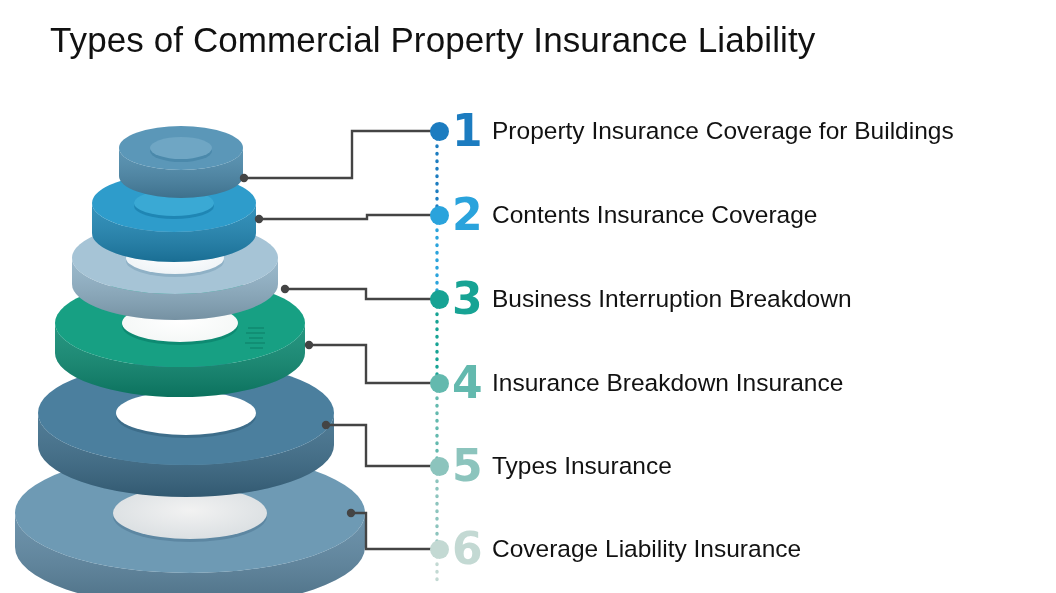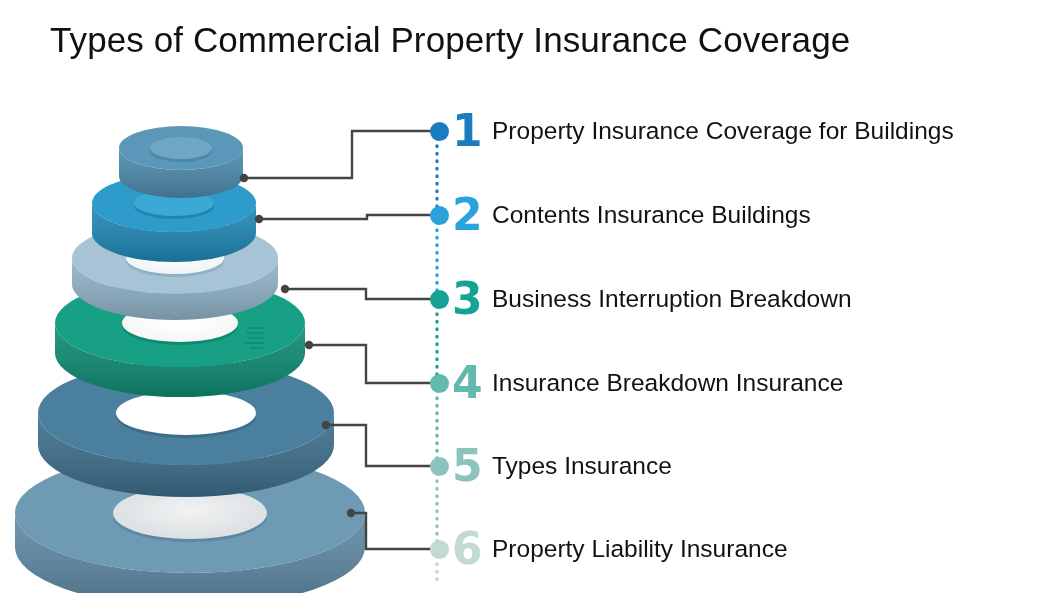--- a/index.html
+++ b/index.html
@@ -57,21 +57,21 @@
     width:19px;height:19px;
     margin-top:-9.5px;
     border-radius:50%;
   }
 </style>
 </head>
 <body style="background: rgb(255, 255, 255);">
 
 <div id="slide">
 
-  <div id="title" style="color: rgb(17, 17, 17);">Types of Commercial Property Insurance Coverage</div>
+  <div id="title" style="color: rgb(17, 17, 17);">Types of Commercial Property Insurance Liability</div>
 
   <div id="stack">
     <svg width="420" height="498" viewBox="0 0 420 498" xmlns="http://www.w3.org/2000/svg">
       <defs>
         <radialGradient id="hole6" cx="50%" cy="45%" r="60%">
           <stop offset="0%" stop-color="#f2f2f2"></stop>
             <stop offset="100%" stop-color="#d9dee1"></stop>
         </radialGradient>
         <radialGradient id="hole5" cx="50%" cy="45%" r="60%">
           <stop offset="0%" stop-color="#ffffff"></stop>
@@ -176,36 +176,36 @@
   </svg>
 
   <div class="row" style="top:101px">
     <span class="bullet" style="background: rgb(28, 124, 192);"></span>
     <span class="num" style="color: rgb(28, 124, 192);">1</span>
     <span class="label">Property Insurance Coverage for Buildings</span>
   </div>
   <div class="row" style="top:185px">
     <span class="bullet" style="background: rgb(42, 163, 220);"></span>
     <span class="num" style="color: rgb(42, 163, 220);">2</span>
-    <span class="label">Contents Insurance Buildings</span>
+    <span class="label">Contents Insurance Coverage</span>
   </div>
   <div class="row" style="top:269px">
     <span class="bullet" style="background: rgb(23, 163, 148);"></span>
     <span class="num" style="color: rgb(23, 163, 148);">3</span>
     <span class="label">Business Interruption Breakdown</span>
   </div>
   <div class="row" style="top:353px">
     <span class="bullet" style="background: rgb(99, 185, 174);"></span>
     <span class="num" style="color: rgb(99, 185, 174);">4</span>
     <span class="label">Insurance Breakdown Insurance</span>
   </div>
   <div class="row" style="top:436px">
     <span class="bullet" style="background: rgb(140, 196, 189);"></span>
     <span class="num" style="color: rgb(140, 196, 189);">5</span>
     <span class="label">Types Insurance</span>
   </div>
   <div class="row" style="top:519px">
     <span class="bullet" style="background: rgb(195, 217, 211);"></span>
     <span class="num" style="color: rgb(195, 217, 211);">6</span>
-    <span class="label">Property Liability Insurance</span>
+    <span class="label">Coverage Liability Insurance</span>
   </div>
 
 </div>
 
 </body></html>

